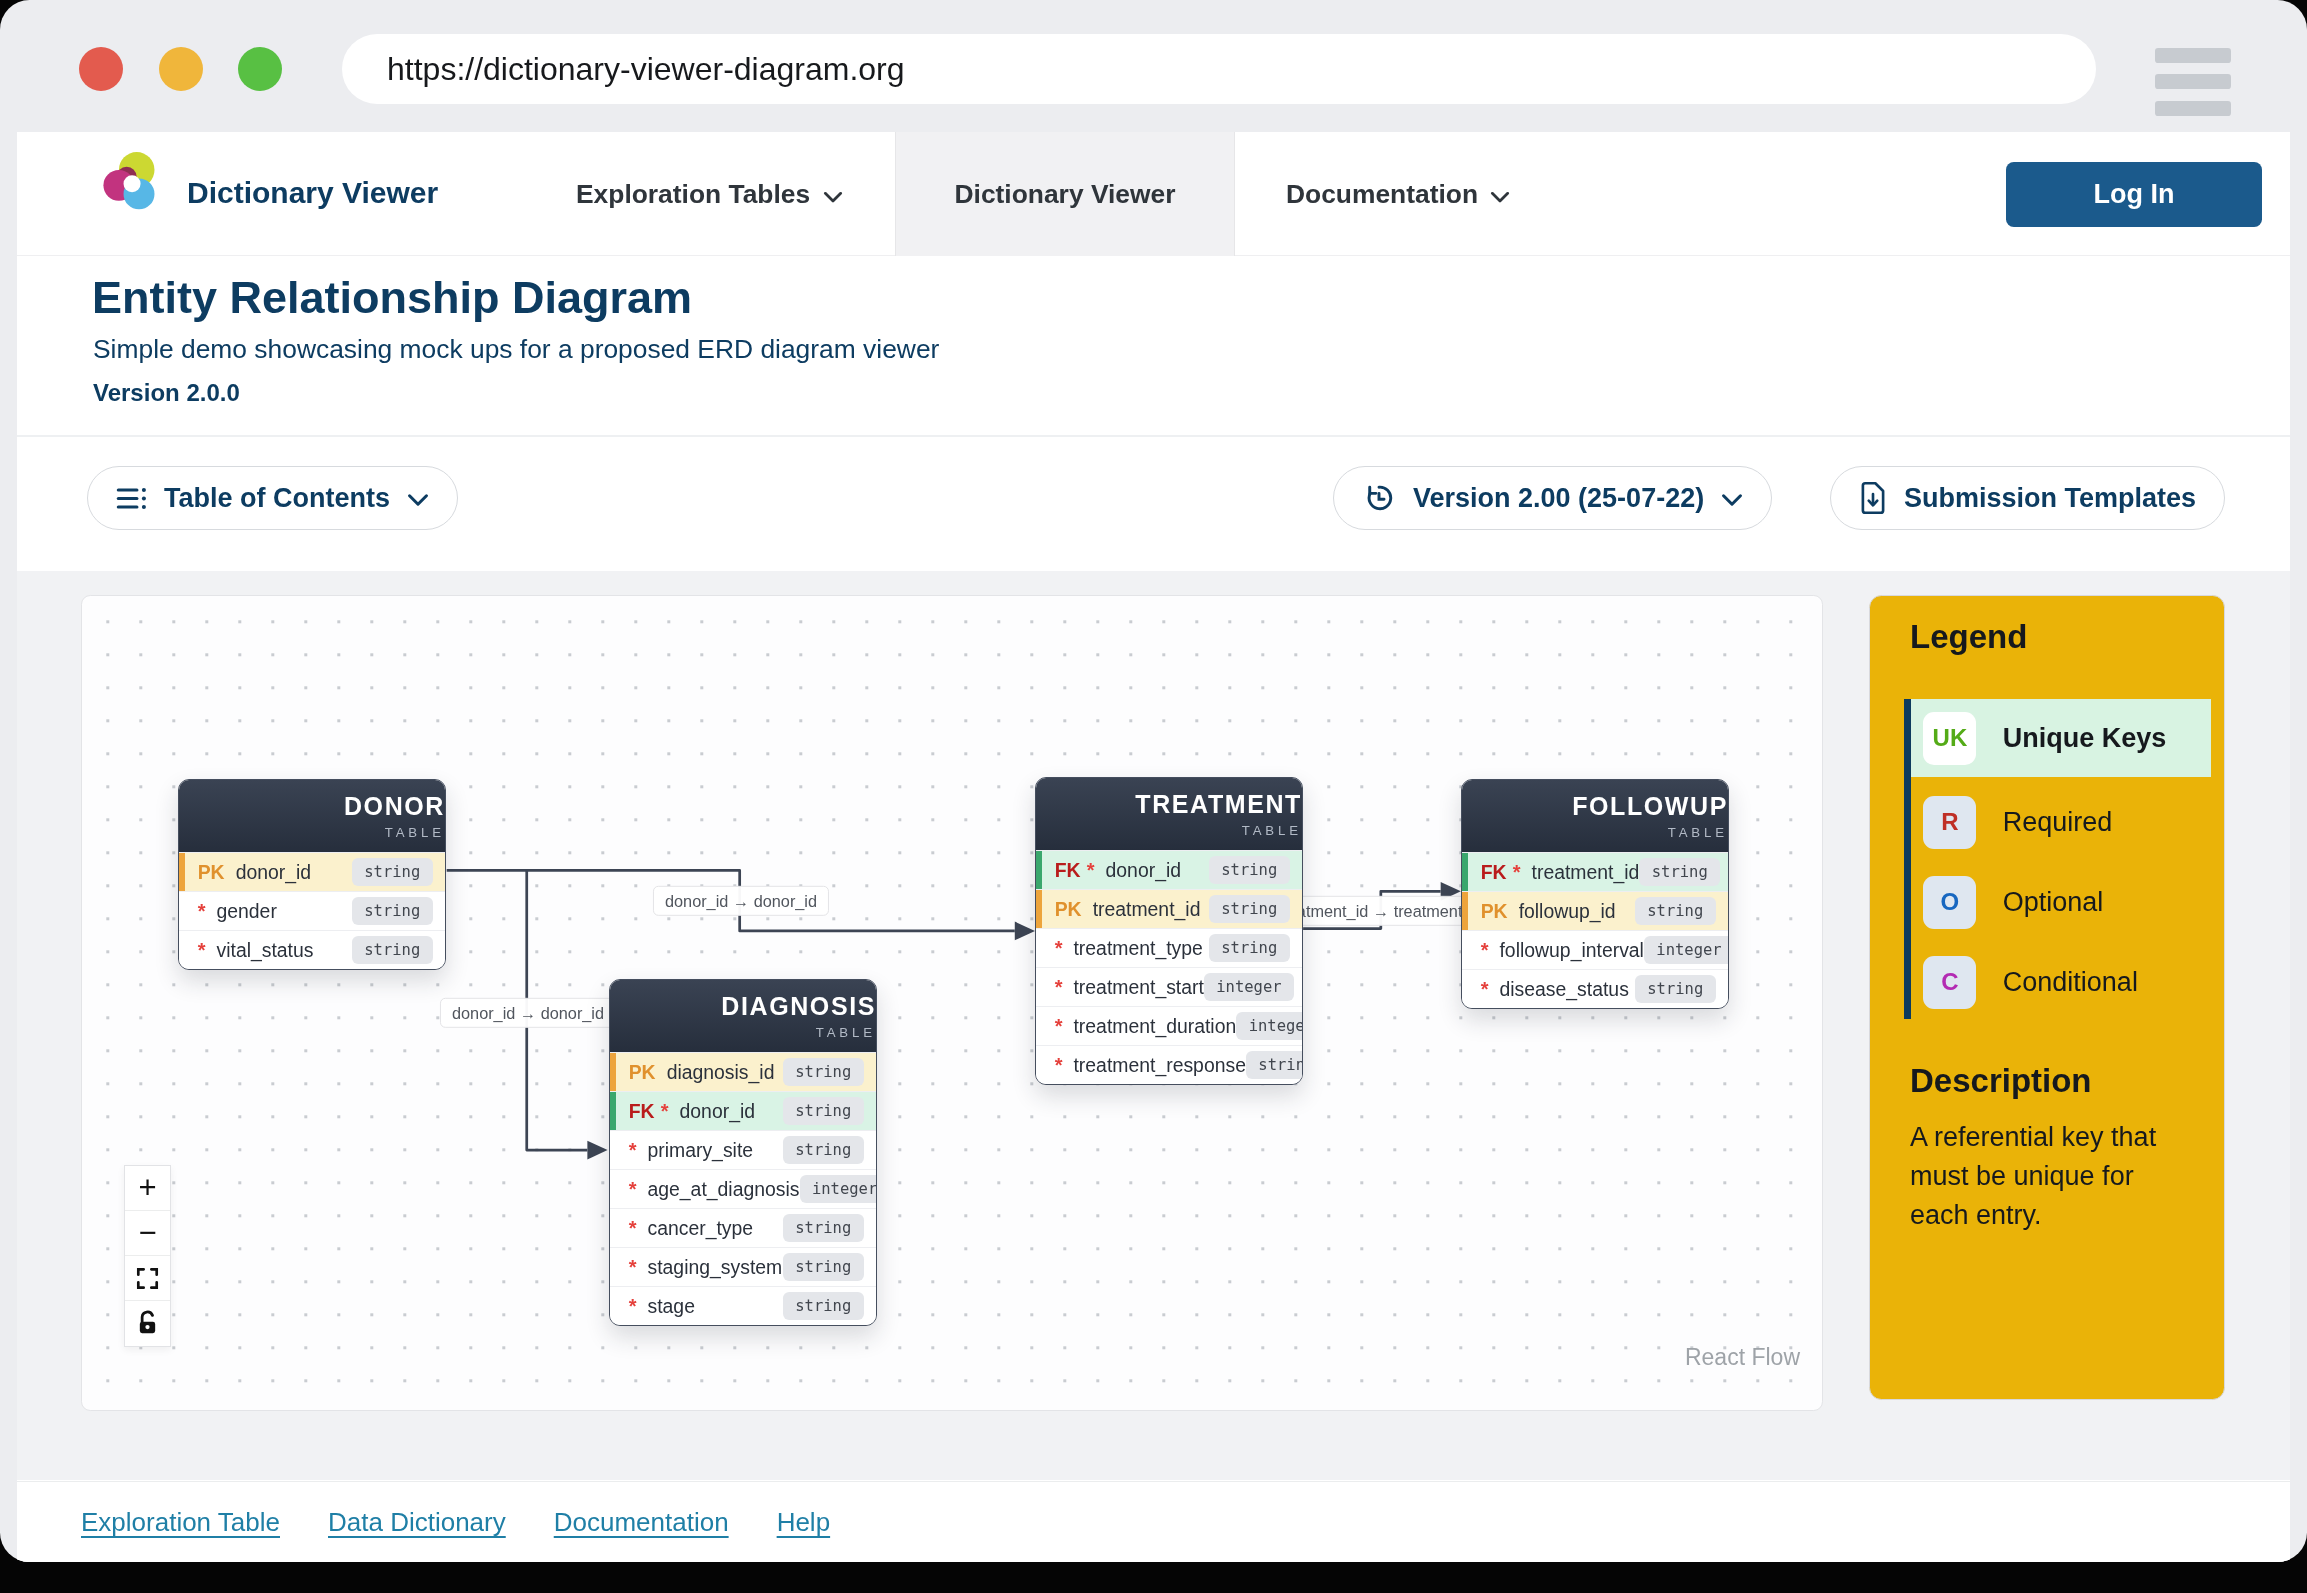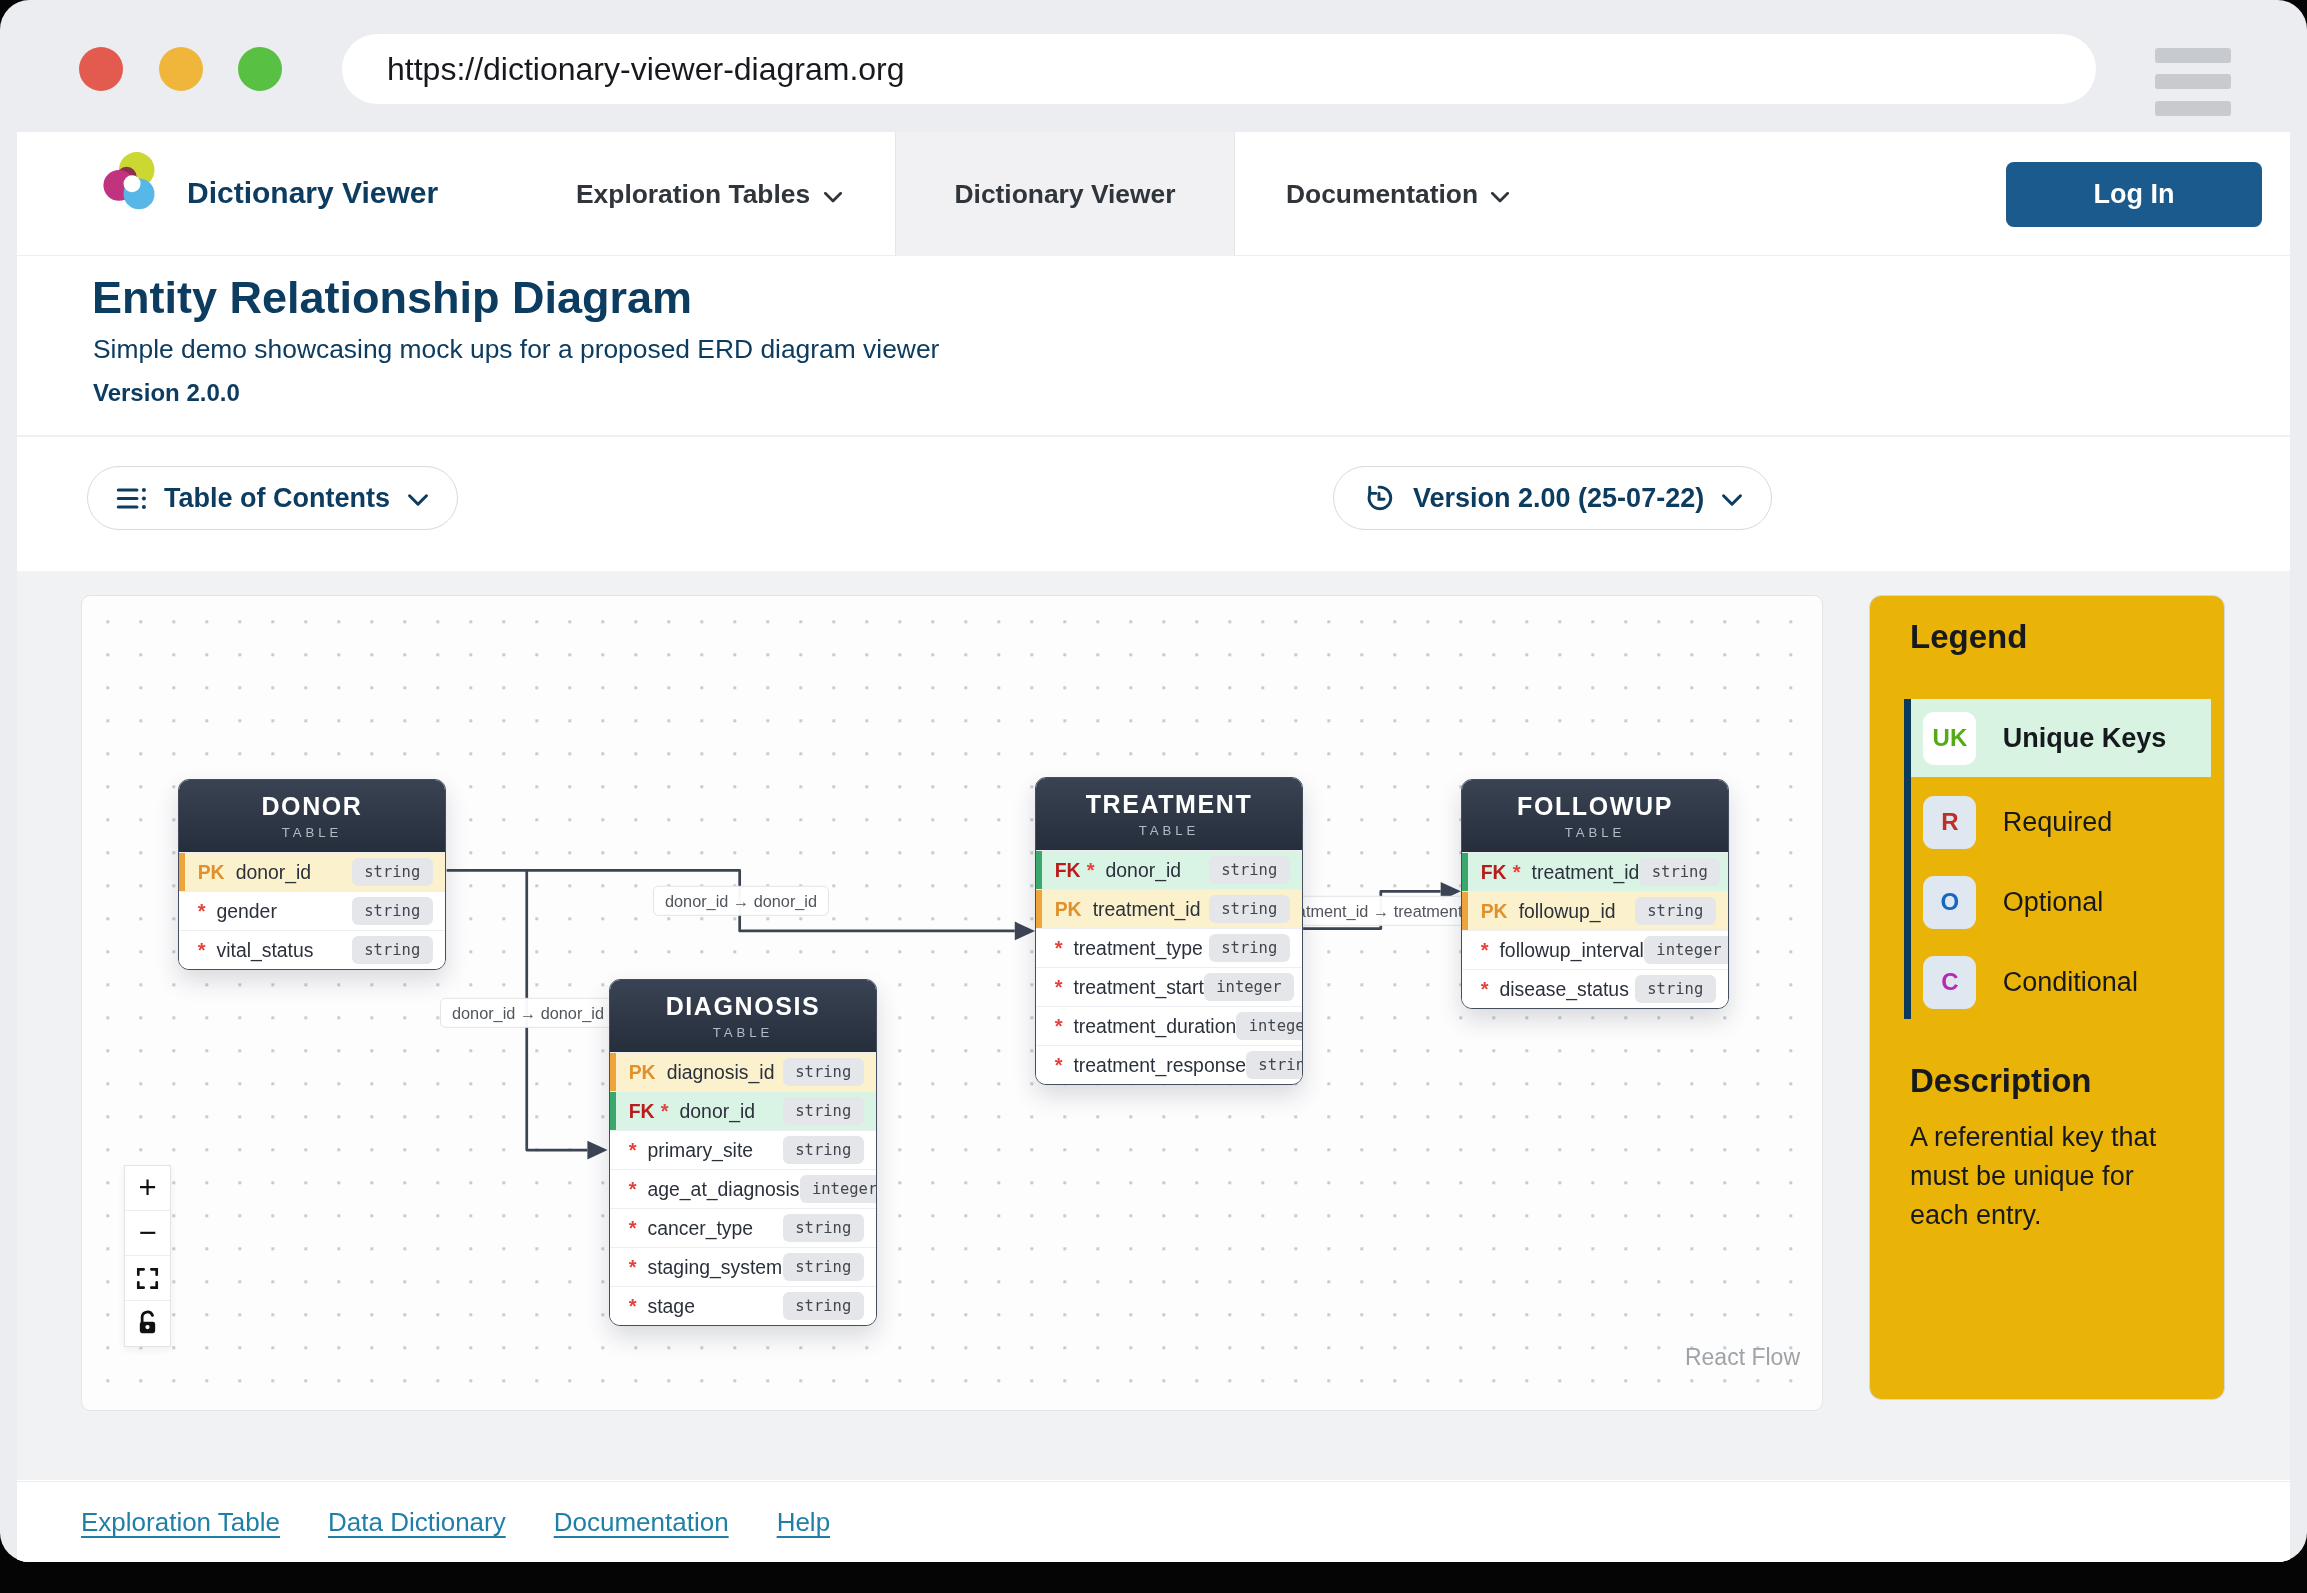--- a/index.html
+++ b/index.html
@@ -55,21 +55,21 @@
             border:1.6px solid #e3e4e7; border-radius:9.3px; overflow:hidden;
             background-image:radial-gradient(#c9ccd1 1.7px, transparent 1.9px); background-size:33px 33px; background-position:9.3px 9.3px; }
   .edges-svg { position:absolute; left:0; top:0; pointer-events:none; }
   .edge-label { position:absolute; transform:translate(-50%,-50%); background:rgba(255,255,255,0.96); border:1.6px solid #e4e4e7;
                 border-radius:5.4px; padding:4.7px 11px; font-size:16.3px; color:#51565e; white-space:nowrap; }
 
   
   .erd-node { position:absolute; width:268px; background:#fff; border:1.6px solid #454e5e; border-radius:11px; overflow:hidden;
               box-shadow:0 11px 23px rgba(30,37,50,0.16); cursor:grab; }
   .erd-head { height:72px; background:linear-gradient(180deg,#3a4353,#262e3c); display:flex; flex-direction:column;
-              align-items:center; justify-content:center; gap:4px; }
+              align-items:flex-end; justify-content:center; gap:4px; }
   .erd-title { color:#fff; font-size:25px; font-weight:700; letter-spacing:1.6px; }
   .erd-kind { color:#b2bac6; font-size:13.2px; letter-spacing:3.9px; }
   .erd-row { position:relative; height:39px; display:flex; align-items:center; padding:0 12.4px 0 18.7px; border-top:0.8px solid #edeef1; background:#fff; }
   .erd-row:first-of-type { border-top:none; }
   .row-pk { background:#fbf1cd; }
   .row-pk::before { content:""; position:absolute; left:0; top:0; bottom:0; width:6.2px; background:#eda43c; }
   .row-fk { background:#d9f3e5; }
   .row-fk::before { content:""; position:absolute; left:0; top:0; bottom:0; width:6.2px; background:#3aa76d; }
   .fkey { font-size:19.4px; font-weight:700; margin-right:11px; }
   .fkey.pk { color:#e0912d; }
@@ -192,20 +192,28 @@
         <path d="M10 8 v8 h8"></path>
         <path d="M10.5 16 A 14 14 0 1 0 22 8"></path>
         <path d="M22 16 v7.5 h6.5"></path>
       </svg>
       <span>Version 2.00 (25-07-22)</span>
       <svg class="chev" width="22" height="14" viewBox="0 0 26 16" fill="none" stroke="#0d3c61" stroke-width="3.6" stroke-linecap="round" stroke-linejoin="round">
           <path d="M3 3 L13 13 L23 3"></path>
         </svg>
     </div>
 
+    <div class="pill templates-pill">
+      <svg width="28" height="36" viewBox="0 0 36 46" fill="none" stroke="#0d3c61" stroke-width="3.4" stroke-linecap="round" stroke-linejoin="round">
+        <path d="M5 7 a3 3 0 0 1 3 -3 h13 l10 10 v25 a3 3 0 0 1 -3 3 h-20 a3 3 0 0 1 -3 -3 z"></path>
+        <path d="M18 18 v13"></path>
+          <path d="M12.5 26.5 l5.5 6 5.5 -6"></path>
+      </svg>
+      <span>Submission Templates</span>
+    </div>
 
     <div class="main"></div>
 
     <div class="canvas">
 
       <svg class="edges-svg" width="1742" height="816" viewBox="0 0 2241 1050">
         <path d="M469 353 H846 V431 H1200" fill="none" stroke="#3d4554" stroke-width="3.5" stroke-linejoin="round"></path>
         <polygon points="1200,419 1226,431 1200,443" fill="#3d4554"></polygon>
         <path d="M572 353 V713 H650" fill="none" stroke="#3d4554" stroke-width="3.5" stroke-linejoin="round"></path>
         <polygon points="650,701 676,713 650,725" fill="#3d4554"></polygon>

